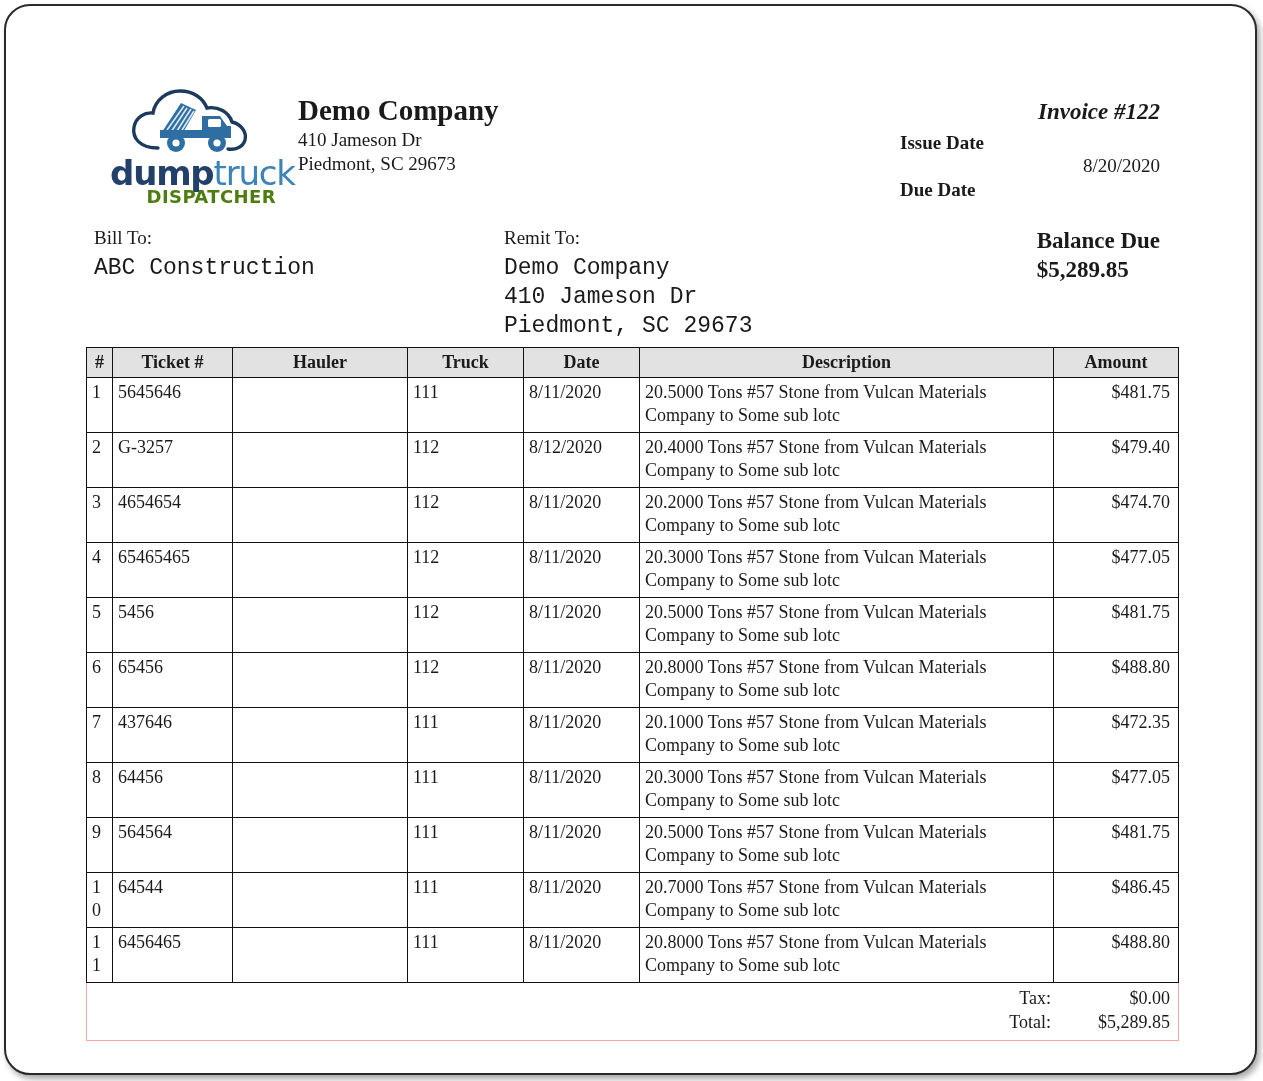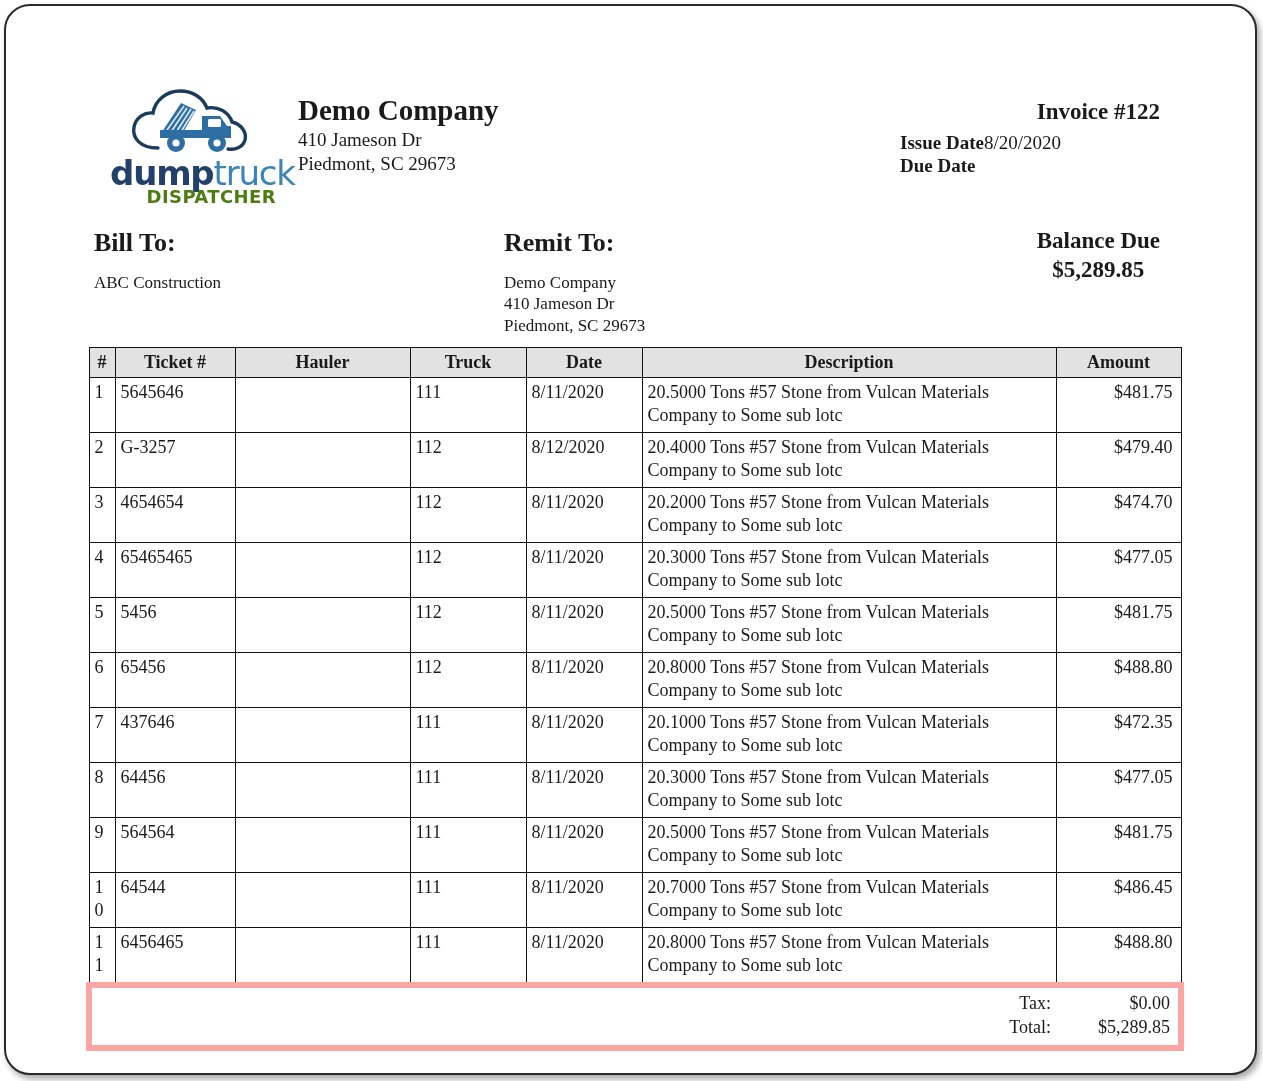--- a/index.html
+++ b/index.html
@@ -112,26 +112,28 @@
     right: 95px;
     top: 92px;
     width: 420px;
   }
   #invoice-number {
     text-align: right;
     font-size: 23px;
     font-weight: 700;
     line-height: 1.2;
     margin-bottom: 5px;
+    font-style: italic;
   }
   .meta-row {
     display: flex;
     justify-content: flex-start;
     font-size: 19px;
     line-height: 1.24;
+    flex-direction: column;
   }
   .meta-label {
     font-weight: 700;
     padding-left: 160px;
   }
   .meta-value {
     text-align: right;
   }
 
   
@@ -148,34 +150,35 @@
     top: 0;
     width: 380px;
   }
   #remit-to {
     position: absolute;
     left: 498px;
     top: 0;
     width: 380px;
   }
   .addr-title {
-    font-size: 26px;
-    font-weight: 700;
+    font-size: 19px;
+    font-weight: 400;
     line-height: 1.3;
-    margin-bottom: 12px;
+    margin-bottom: 3px;
   }
   .addr-line {
-    font-size: 17px;
+    font-size: 23px;
     line-height: 1.26;
+    font-family: Liberation Mono, monospace;
   }
   #balance-due {
     position: absolute;
     right: 95px;
     top: 0;
-    text-align: center;
+    text-align: left;
   }
   #balance-label {
     font-size: 23px;
     font-weight: 700;
     line-height: 1.28;
   }
   #balance-amount {
     font-size: 23px;
     font-weight: 700;
     line-height: 1.28;
@@ -229,21 +232,21 @@
   col.w-hauler { width: 175px; }
   col.w-truck  { width: 116px; }
   col.w-date   { width: 116px; }
   col.w-desc   { width: 414px; }
   col.w-amount { width: 125px; }
 
   
   #items-table tfoot td {
     height: auto;
     padding: 0;
-    border: 6px solid #fca5a5;
+    border: 1px solid #fca5a5;
   }
   #totals-cell {
     padding: 3px 0 5px 0 !important;
   }
   .total-row {
     display: flex;
     justify-content: flex-end;
     line-height: 1.35;
     font-size: 18px;
   }

